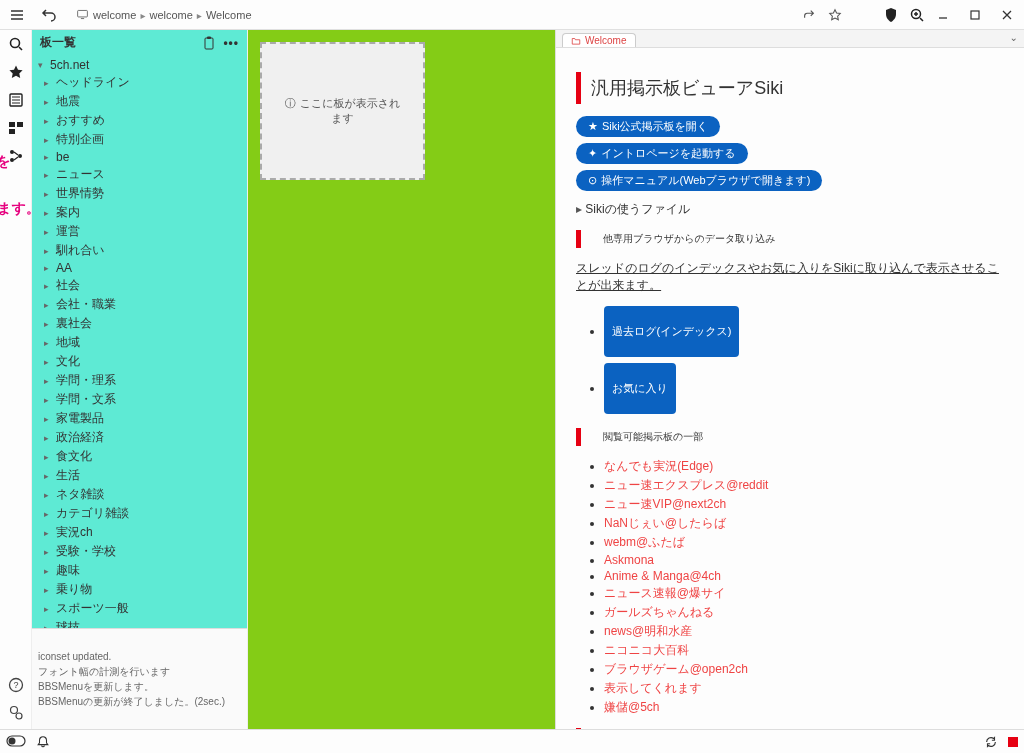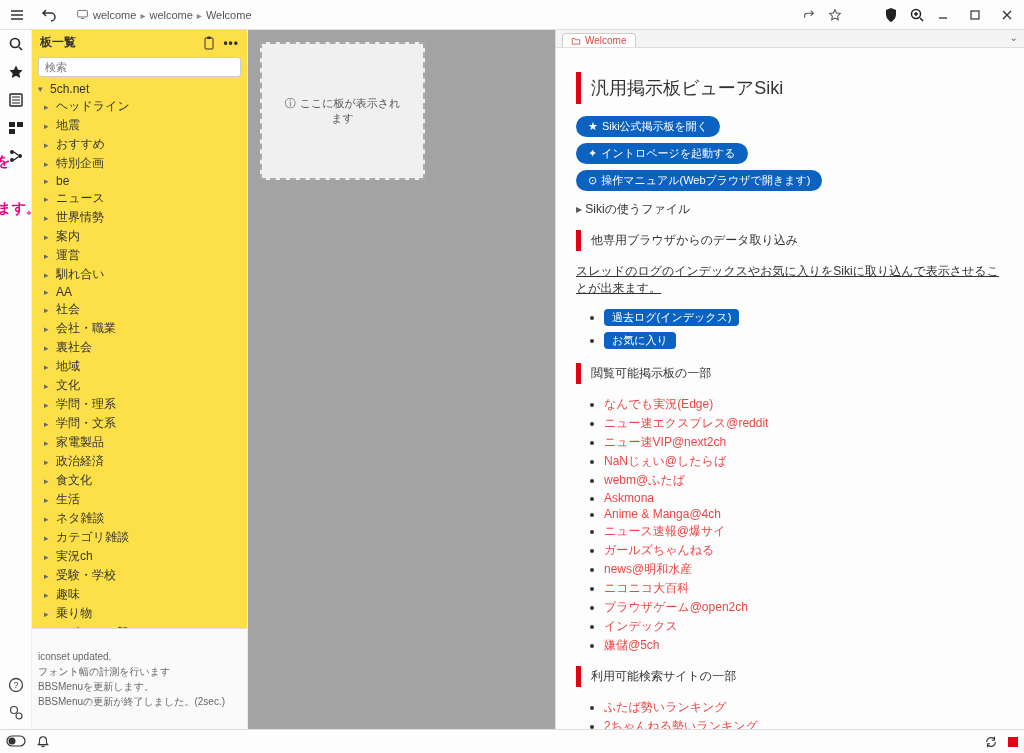--- a/index.html
+++ b/index.html
@@ -9,50 +9,50 @@
 .titlebar .icon-btn { width: 26px; height: 26px; display: flex; align-items: center; justify-content: center; cursor: pointer; }
 .titlebar .breadcrumb { display: flex; align-items: center; gap: 4px; margin-left: 8px; font-size: 11px; color: #555; }
 .titlebar .bc-sep::after { content: "▸"; color: #888; font-size: 10px; }
 .titlebar .spacer { flex: 1; }
 .window-controls { display: flex; gap: 6px; }
 .window-controls .icon-btn svg { width: 12px; height: 12px; }
 .main-row { display: flex; height: calc(100% - 30px - 24px); }
 .rail { width: 32px; background: #fdfdfd; border-right: 1px solid #eee; display: flex; flex-direction: column; align-items: center; padding-top: 4px; gap: 8px; }
 .rail .bottom { margin-top: auto; display: flex; flex-direction: column; align-items: center; gap: 8px; padding-bottom: 6px; }
 .rail .r-icon { width: 20px; height: 20px; display: flex; align-items: center; justify-content: center; cursor: pointer; }
-.sidebar { width: 216px; background: #fde047; display: flex; flex-direction: column; border-right: 1px solid #eee; position: relative; }
+.sidebar { width: 216px; background: #5eead4; display: flex; flex-direction: column; border-right: 1px solid #eee; position: relative; }
 .sidebar-title { display: flex; align-items: center; justify-content: space-between; padding: 4px 8px; font-size: 12px; font-weight: bold; }
 .sidebar-title .right-icons { display: flex; gap: 8px; }
 .search-box { margin: 2px 6px; }
 .search-box input { width: 100%; padding: 3px 6px; border: 1px solid #ccc; border-radius: 3px; font-size: 11px; }
 .tree { flex: 1; overflow-y: auto; padding: 2px 4px; font-size: 12px; }
 .tree-node { padding: 1px 2px; display: flex; align-items: center; gap: 2px; cursor: pointer; }
 .tree-node .caret { width: 10px; color: #666; font-size: 9px; }
 .tree-children { margin-left: 6px; }
 .status-log { font-size: 10px; color: #666; padding: 20px 6px; line-height: 1.5; border-top: 1px solid #ddd; background: #fafafa; }
-.center { width: 308px; background: #a3a3a3; border-right: 1px solid #ddd; position: relative; }
+.center { width: 308px; background: #84cc16; border-right: 1px solid #ddd; position: relative; }
 .drop-box { position: absolute; top: 12px; left: 12px; width: 165px; height: 138px; border: 2px dashed #aaa; background: #f0f0f0; display: flex; align-items: center; justify-content: center; padding: 18px; text-align: center; font-size: 11px; color: #555; }
 .drop-box .info-icon { margin-right: 4px; }
 .annotation { position: absolute; top: 96px; left: -120px; color: #e6007e; font-size: 14px; font-weight: bold; line-height: 1.7; white-space: nowrap; pointer-events: none; }
 .right { flex: 1; background: #fdfdfd; display: flex; flex-direction: column; }
 .right-top { height: 18px; border-bottom: 1px solid #ddd; display: flex; align-items: flex-end; padding: 0 6px; position: relative; background: #f4f4f4; }
 .right-tab { background: #fff; border: 1px solid #ccc; border-bottom: none; border-radius: 4px 4px 0 0; padding: 1px 8px; font-size: 10px; display: flex; align-items: center; gap: 4px; color: #d44; }
 .right-top .chev { position: absolute; right: 6px; top: 2px; font-size: 10px; color: #666; cursor: pointer; }
 .welcome-body { flex: 1; overflow-y: auto; padding: 12px 20px; }
 .h-red { border-left: 5px solid #e60012; padding: 4px 10px; font-size: 18px; font-weight: normal; margin: 12px 0; }
-.h-red.small { font-size: 12px; padding: 2px 10px; }
+.h-red.small { font-size: 10px; padding: 2px 22px; }
 .pill-row { display: flex; margin: 6px 0; }
 .pill { display: inline-flex; align-items: center; gap: 4px; background: #0b62c1; color: #fff; border-radius: 12px; padding: 3px 12px; font-size: 11px; cursor: pointer; }
 .details-line { margin: 10px 0; font-size: 12px; cursor: pointer; }
 .details-line::before { content: "▸ "; color: #555; }
 .para { font-size: 12px; margin: 10px 0; color: #333; text-decoration: underline; }
 .link-list { list-style: disc; padding-left: 28px; margin: 6px 0; }
 .link-list li { margin: 2px 0; font-size: 12px; }
 .link-list a { color: #ef4444; text-decoration: none; cursor: pointer; }
-.badge-link { display: inline-block; background: #0b62c1; color: #fff; border-radius: 4px; padding: 1px 8px; font-size: 11px; margin: 2px 0; cursor: pointer; }
+.badge-link { display: inline-block; background: #0b62c1; color: #fff; border-radius: 4px; padding: 18px 8px; font-size: 11px; margin: 2px 0; cursor: pointer; }
 .statusbar { height: 24px; background: #fdfdfd; border-top: 1px solid #ddd; display: flex; align-items: center; padding: 0 6px; }
 .statusbar .sb-left { display: flex; gap: 10px; }
 .statusbar .sb-right { margin-left: auto; display: flex; gap: 10px; align-items: center; }
 .red-square { width: 10px; height: 10px; background: #e60012; }
 svg { display: block; }
 ::-webkit-scrollbar { width: 10px; }
 ::-webkit-scrollbar-thumb { background: #ccc; border-radius: 5px; }
 </style>
 </head>
 <body>
@@ -179,23 +179,20 @@
       <span>板一覧</span>
       <div class="right-icons">
         <span style="cursor:pointer">
             <svg width="12" height="14" viewBox="0 0 12 14">
               <rect x="2" y="2" width="8" height="11" rx="1" fill="none" stroke="#333"></rect>
               <rect x="4" y="0.5" width="4" height="2.5" rx="1" fill="#333"></rect>
             </svg>
           </span>
         <span style="cursor:pointer;letter-spacing:1px">•••</span>
       </div>
-    </div>
-    <div class="search-box">
-      <input type="text" placeholder="検索" style="">
     </div>
     <div class="tree">
       <div class="tree-node">
           <span class="caret">▾</span>
           <span>5ch.net</span>
         </div>
       <div class="tree-children" id="tree-children">
           <div class="tree-node">
             <span class="caret">▸</span>
             <span>ヘッドライン</span>
@@ -373,21 +370,21 @@
           <li><a>ニュー速VIP@next2ch</a></li>
           <li><a>NaNじぇい@したらば</a></li>
           <li><a>webm@ふたば</a></li>
           <li><a>Askmona</a></li>
           <li><a>Anime &amp; Manga@4ch</a></li>
           <li><a>ニュース速報@爆サイ</a></li>
           <li><a>ガールズちゃんねる</a></li>
           <li><a>news@明和水産</a></li>
           <li><a>ニコニコ大百科</a></li>
           <li><a>ブラウザゲーム@open2ch</a></li>
-          <li><a>インデックス</a></li>
+          <li><a>表示してくれます</a></li>
           <li><a>嫌儲@5ch</a></li>
         </ul>
       <div class="h-red small">利用可能検索サイトの一部</div>
       <ul class="link-list" id="search-links">
           <li><a>ふたば勢いランキング</a></li>
           <li><a>2ちゃんねる勢いランキング</a></li>
         </ul>
 
     </div>
   </div>

